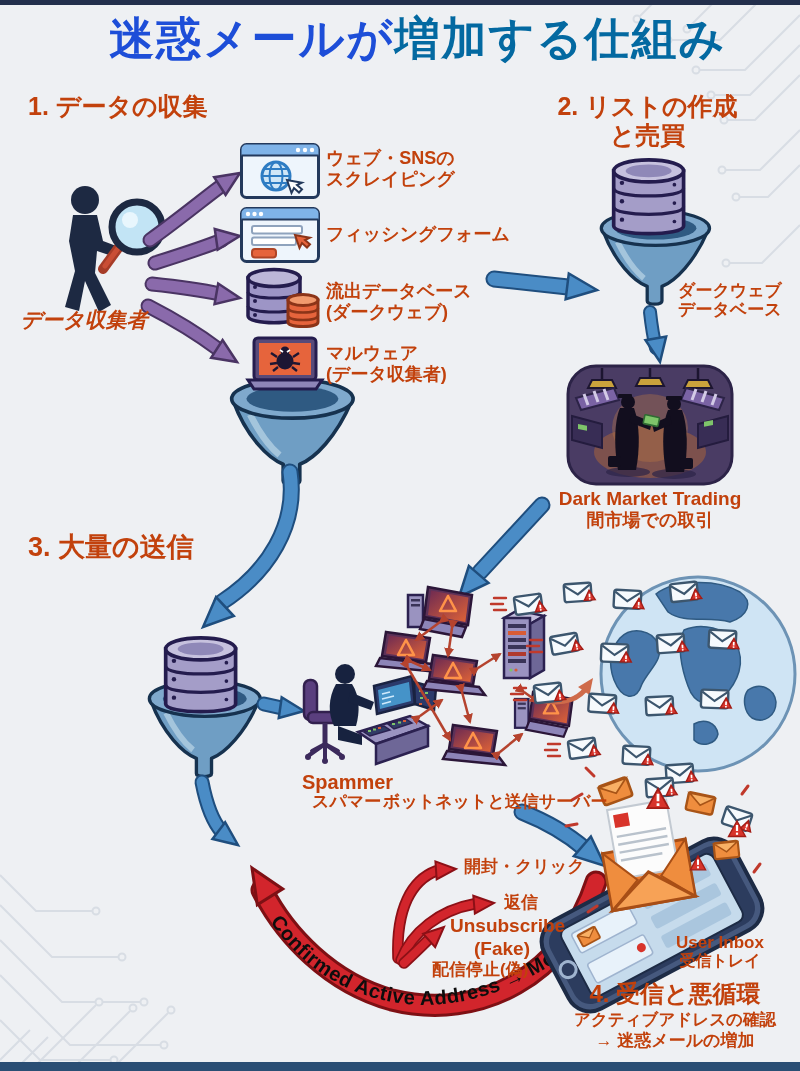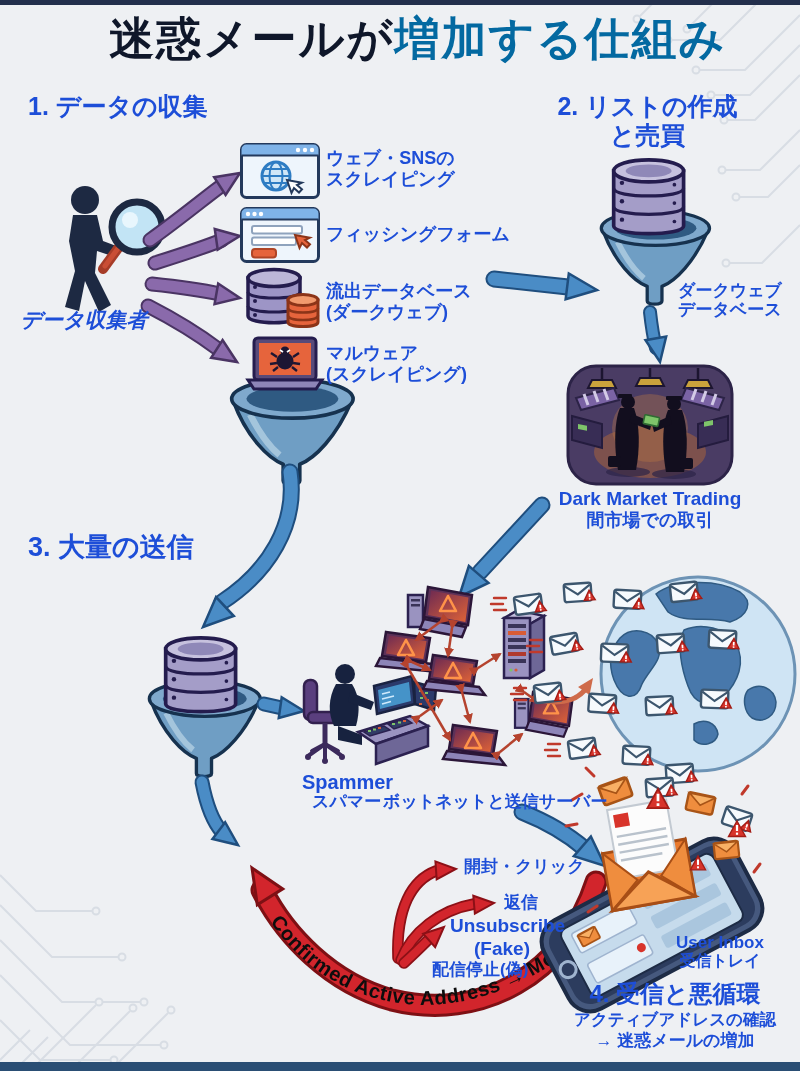--- a/index.html
+++ b/index.html
@@ -1,22 +1,22 @@
 <!DOCTYPE html>
 <html><head>
 <meta charset="utf-8">
 <style>
   html,body{margin:0;padding:0;background:#dfe2e6;}
   .canvas{position:relative;width:800px;height:1071px;background:#eef0f3;overflow:hidden;
           font-family:"Liberation Sans","DejaVu Sans",sans-serif;}
   svg.art{position:absolute;left:0;top:0;}
-  .t{position:absolute;color:#1d4ed8;font-weight:700;line-height:1.14;white-space:nowrap;}
+  .t{position:absolute;color:#c2410c;font-weight:700;line-height:1.14;white-space:nowrap;}
   .title{position:absolute;top:16px;left:0;width:100%;text-align:center;
          font-size:45px;font-weight:800;letter-spacing:2px;line-height:1;}
-  .title .dark{color:#0f172a;margin-left:36px;}
+  .title .dark{color:#1d4ed8;margin-left:36px;}
   .title .red{color:#0369a1;}
   .h1{font-size:25px;}
   .h3{font-size:27px;}
   .ctr{text-align:center;}
   .bar-top{position:absolute;left:0;top:0;width:800px;height:5px;background:#232f4c;}
   .bar-bottom{position:absolute;left:0;top:1062px;width:800px;height:9px;background:#2a4e74;}
 </style>
 </head>
 <body>
 
@@ -498,21 +498,21 @@
   <div>ウェブ・SNSの</div>
   <div>スクレイピング</div>
 </div>
 <div class="t" style="left:326px;top:281px;font-size:18px;">
   <div>流出データベース</div>
   <div>(ダークウェブ)</div>
 </div>
 <div class="t" style="left:326px;top:224px;font-size:18px;">フィッシングフォーム</div>
 <div class="t" style="left:326px;top:343px;font-size:18px;">
   <div>マルウェア</div>
-  <div>(スクレイピング)</div>
+  <div>(データ収集者)</div>
 </div>
 
 <div class="t" style="left:678px;top:281px;font-size:17px;">
   <div>ダークウェブ</div>
   <div>データベース</div>
 </div>
 
 <div class="t ctr" style="left:555px;top:488px;width:190px;font-size:19px;">
   <div>Dark Market Trading</div>
   <div style="font-size:18px;">間市場での取引</div>

